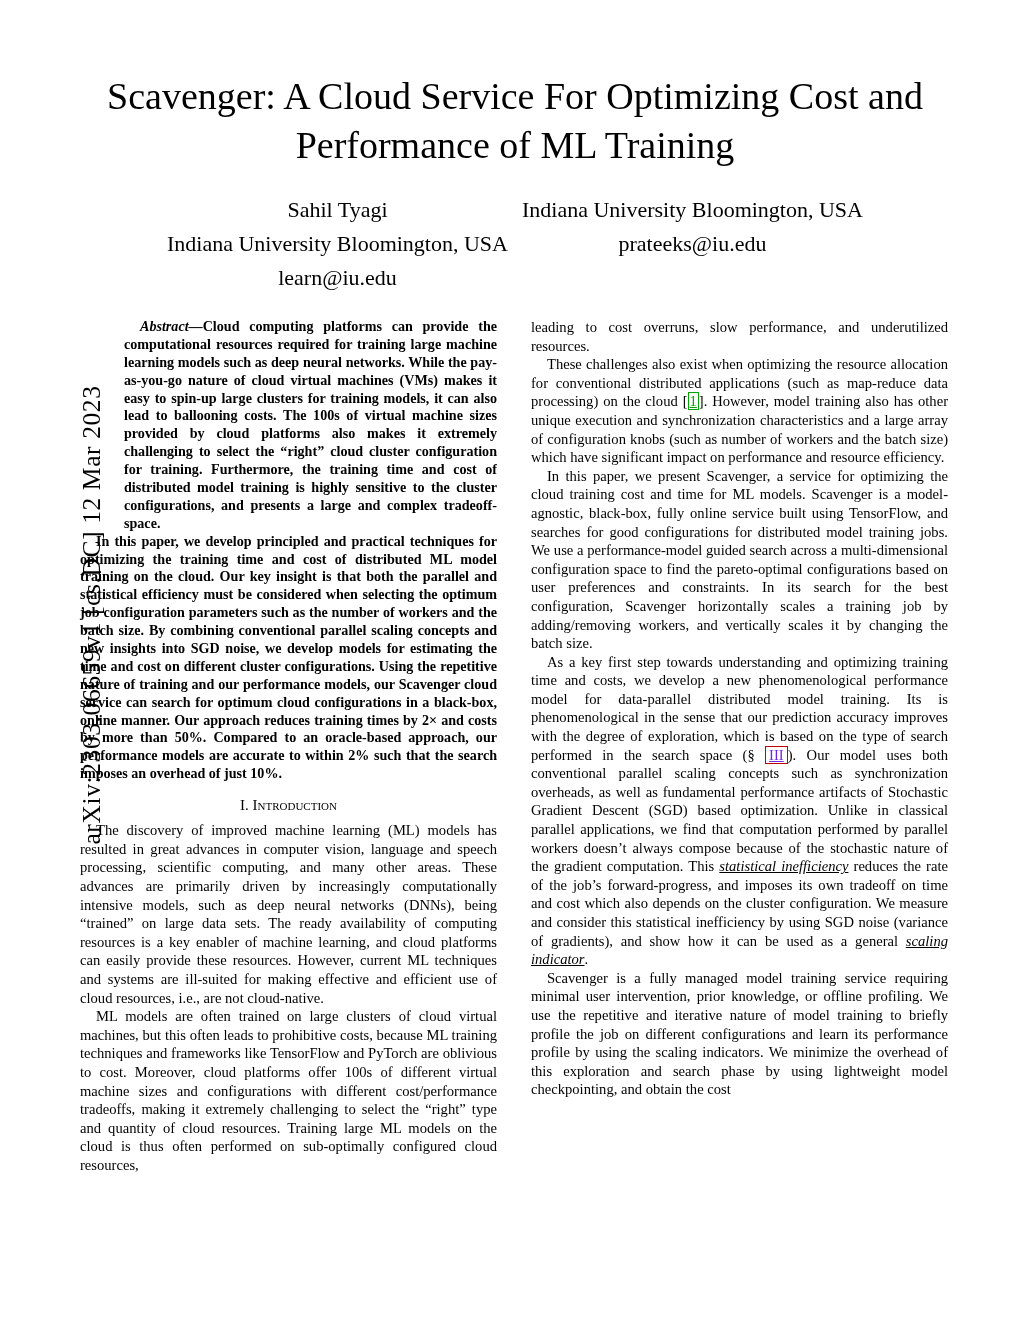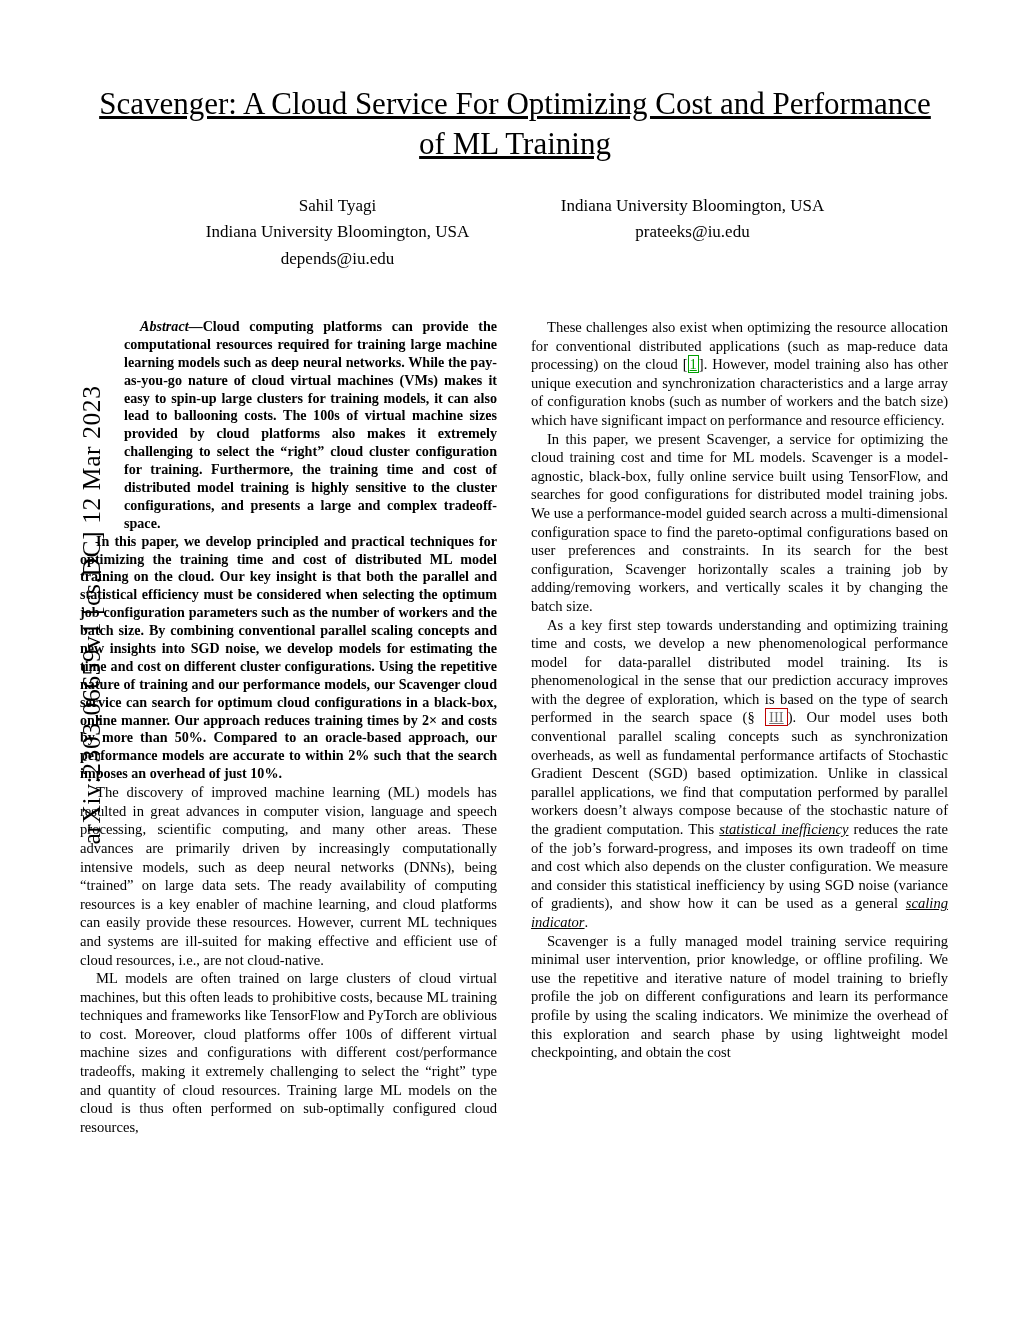--- a/index.html
+++ b/index.html
@@ -38,39 +38,38 @@
   }
   
   .title-block {
     position: absolute;
     left: 85px;
     top: 72px;
     width: 860px;
     text-align: center;
   }
   .paper-title {
-    font-size: 31px;
+    font-size: 38px;
     line-height: 1.30;
     font-weight: normal;
     font-family: "Liberation Serif", serif;
-    margin: 12px;
-    text-decoration: underline;
+    margin: 0;
   }
   .authors {
     position: absolute;
     left: 85px;
     top: 193px;
     width: 860px;
     display: flex;
     justify-content: center;
   }
   .author {
     width: 355px;
     text-align: center;
-    font-size: 17px;
+    font-size: 22px;
     line-height: 1.55;
   }
   .author .name { display: block; }
   .author .affil { display: block; }
   .author .email { display: block; }
 
   
   .columns {
     position: absolute;
     left: 80px;
@@ -112,21 +111,21 @@
     margin: 13px 0 6px 0;
     text-indent: 0;
   }
   .cite-green {
     color: #00a000;
     border: 1px solid #00a000;
     padding: 0 1px;
     line-height: 1;
   }
   .cite-red {
-    color: #737373;
+    color: #6d28d9;
     border: 1px solid #c00000;
     padding: 0 3px;
     line-height: 1;
   }
   .it { font-style: italic; text-decoration: underline; }
 </style>
 </head>
 <body>
 
 <div class="page">
@@ -134,42 +133,44 @@
   <div class="arxiv-stamp">arXiv:2303.06659v1  [cs.DC]  12 Mar 2023</div>
 
   <div class="title-block">
     <h1 class="paper-title">Scavenger: A Cloud Service For Optimizing Cost and Performance of ML Training</h1>
   </div>
 
   <div class="authors">
     <div class="author">
       <span class="name">Sahil Tyagi</span>
       <span class="affil">Indiana University Bloomington, USA</span>
-      <span class="email">depends@iu.edu</span>
+      <span class="email">learn@iu.edu</span>
     </div>
     <div class="author">
       <span class="affil">Indiana University Bloomington, USA</span>
       <span class="email">prateeks@iu.edu</span>
     </div>
   </div>
 
   <div class="columns">
 
     <div class="col">
       <div class="abstract">
         <p class="lead"><span class="abshead">Abstract</span><span>—</span><span>Cloud computing platforms can provide the computational resources required for training large machine learning models such as deep neural networks. While the pay-as-you-go nature of cloud virtual machines (VMs) makes it easy to spin-up large clusters for training models, it can also lead to ballooning costs. The 100s of virtual machine sizes provided by cloud platforms also makes it extremely challenging to select the “right” cloud cluster configuration for training. Furthermore, the training time and cost of distributed model training is highly sensitive to the cluster configurations, and presents a large and complex tradeoff-space.</span></p>
         <p>In this paper, we develop principled and practical techniques for optimizing the training time and cost of distributed ML model training on the cloud. Our key insight is that both the parallel and statistical efficiency must be considered when selecting the optimum job configuration parameters such as the number of workers and the batch size. By combining conventional parallel scaling concepts and new insights into SGD noise, we develop models for estimating the time and cost on different cluster configurations. Using the repetitive nature of training and our performance models, our Scavenger cloud service can search for optimum cloud configurations in a black-box, online manner. Our approach reduces training times by 2× and costs by more than 50%. Compared to an oracle-based approach, our performance models are accurate to within 2% such that the search imposes an overhead of just 10%.</p>
       </div>
 
+      <h2 class="section-head">I. Introduction</h2>
 
       <p>The discovery of improved machine learning (ML) models has resulted in great advances in computer vision, language and speech processing, scientific computing, and many other areas. These advances are primarily driven by increasingly computationally intensive models, such as deep neural networks (DNNs), being “trained” on large data sets. The ready availability of computing resources is a key enabler of machine learning, and cloud platforms can easily provide these resources. However, current ML techniques and systems are ill-suited for making effective and efficient use of cloud resources, i.e., are not cloud-native.</p>
       <p>ML models are often trained on large clusters of cloud virtual machines, but this often leads to prohibitive costs, because ML training techniques and frameworks like TensorFlow and PyTorch are oblivious to cost. Moreover, cloud platforms offer 100s of different virtual machine sizes and configurations with different cost/performance tradeoffs, making it extremely challenging to select the “right” type and quantity of cloud resources. Training large ML models on the cloud is thus often performed on sub-optimally configured cloud resources,</p>
     </div>
 
     <div class="col">
+      <p style="text-indent:0">leading to cost overruns, slow performance, and underutilized resources.</p>
       <p><span>These challenges also exist when optimizing the resource allocation for conventional distributed applications (such as map-reduce data processing) on the cloud </span>[<a class="cite-green" href="#">1</a>]<span>. However, model training also has other unique execution and synchronization characteristics and a large array of configuration knobs (such as number of workers and the batch size) which have significant impact on performance and resource efficiency.</span></p>
       <p>In this paper, we present Scavenger, a service for optimizing the cloud training cost and time for ML models. Scavenger is a model-agnostic, black-box, fully online service built using TensorFlow, and searches for good configurations for distributed model training jobs. We use a performance-model guided search across a multi-dimensional configuration space to find the pareto-optimal configurations based on user preferences and constraints. In its search for the best configuration, Scavenger horizontally scales a training job by adding/removing workers, and vertically scales it by changing the batch size.</p>
       <p><span>As a key first step towards understanding and optimizing training time and costs, we develop a new phenomenological performance model for data-parallel distributed model training. Its is phenomenological in the sense that our prediction accuracy improves with the degree of exploration, which is based on the type of search performed in the search space (§ </span><a class="cite-red" href="#">III</a><span>). Our model uses both conventional parallel scaling concepts such as synchronization overheads, as well as fundamental performance artifacts of Stochastic Gradient Descent (SGD) based optimization. Unlike in classical parallel applications, we find that computation performed by parallel workers doesn’t always compose because of the stochastic nature of the gradient computation. This </span><span class="it">statistical inefficiency</span><span> reduces the rate of the job’s forward-progress, and imposes its own tradeoff on time and cost which also depends on the cluster configuration. We measure and consider this statistical inefficiency by using SGD noise (variance of gradients), and show how it can be used as a general </span><span class="it">scaling indicator</span><span>.</span></p>
       <p>Scavenger is a fully managed model training service requiring minimal user intervention, prior knowledge, or offline profiling. We use the repetitive and iterative nature of model training to briefly profile the job on different configurations and learn its performance profile by using the scaling indicators. We minimize the overhead of this exploration and search phase by using lightweight model checkpointing, and obtain the cost</p>
     </div>
 
   </div>
 </div>
 
 </body></html>

